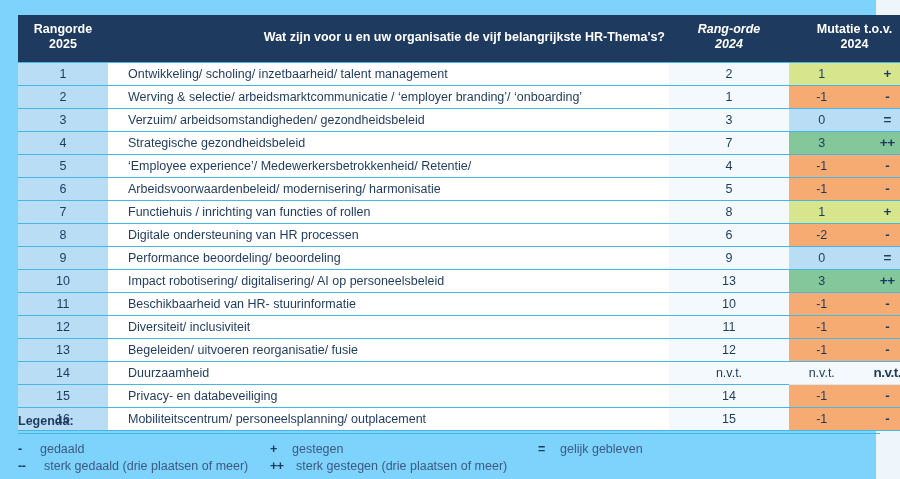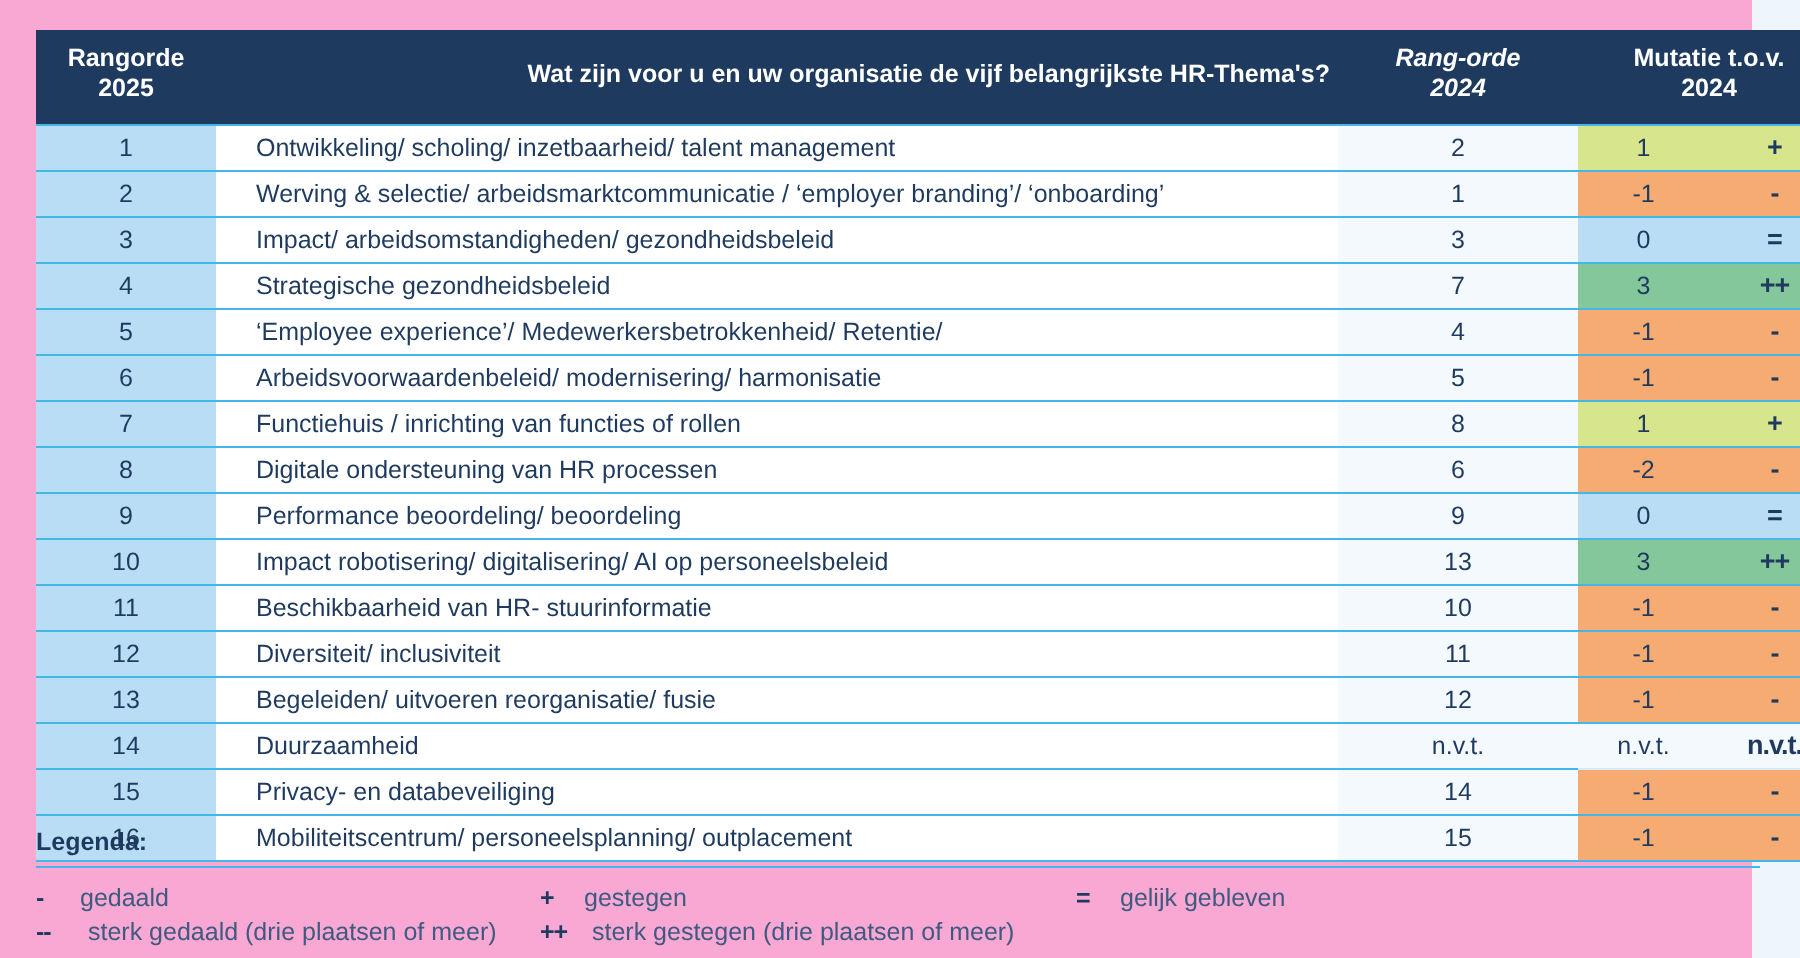--- a/index.html
+++ b/index.html
@@ -5,21 +5,21 @@
   html,body{margin:0;padding:0;}
   body{
     width:900px;height:479px;
     background:#eef5fb;
     font-family:"Liberation Sans", sans-serif;
     overflow:hidden;
   }
   .page{
     position:relative;
     width:876px;height:479px;
-    background:#f9a8d4;
+    background:#7dd3fc;
     box-sizing:border-box;
   }
   .table-wrap{
     position:absolute;
     left:18px; top:15px;
     width:862px;
   }
   table.hr{
     border-collapse:collapse;
     width:862px;
@@ -171,21 +171,21 @@
           </tr>
           <tr>
             <td class="c-rank">2</td>
             <td class="c-theme">Werving &amp; selectie/ arbeidsmarktcommunicatie / ‘employer branding’/ ‘onboarding’</td>
             <td class="c-rank24">1</td>
             <td class="c-mutnum m-down">-1</td>
             <td class="c-mutsym m-down">-</td>
           </tr>
           <tr>
             <td class="c-rank">3</td>
-            <td class="c-theme">Impact/ arbeidsomstandigheden/ gezondheidsbeleid</td>
+            <td class="c-theme">Verzuim/ arbeidsomstandigheden/ gezondheidsbeleid</td>
             <td class="c-rank24">3</td>
             <td class="c-mutnum m-same">0</td>
             <td class="c-mutsym m-same">=</td>
           </tr>
           <tr>
             <td class="c-rank">4</td>
             <td class="c-theme">Strategische gezondheidsbeleid</td>
             <td class="c-rank24">7</td>
             <td class="c-mutnum m-upup">3</td>
             <td class="c-mutsym m-upup">++</td>

